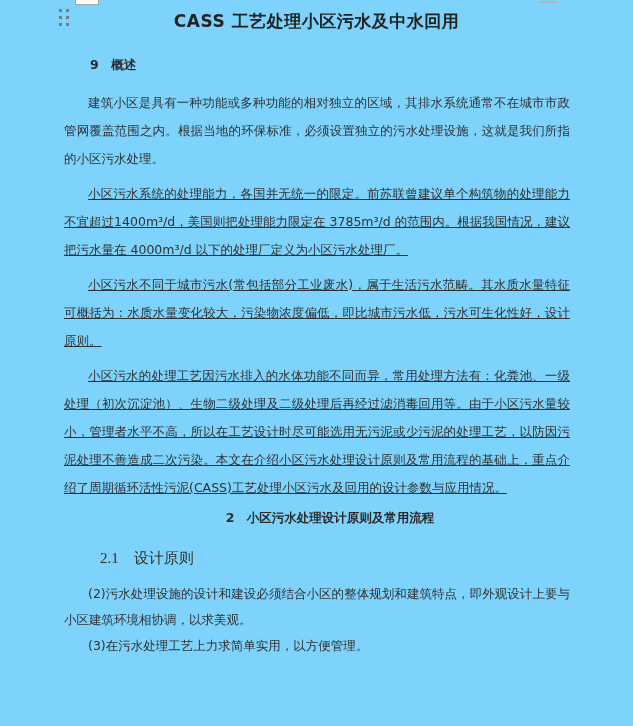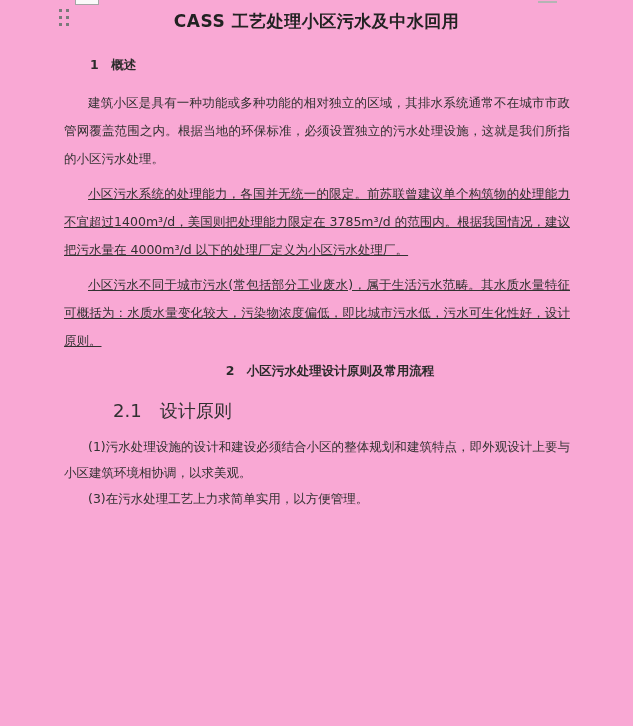--- a/index.html
+++ b/index.html
@@ -1,20 +1,20 @@
 <!DOCTYPE html>
 <html><head>
 <meta charset="utf-8">
 <style>
   html, body { margin: 0; padding: 0; background: #ffffff; }
   .page {
     position: relative;
     width: 633px;
     height: 726px;
-    background: #f9a8d4;
+    background: #7dd3fc;
     overflow: hidden;
     font-family: "DejaVu Sans", "Liberation Sans", sans-serif;
     color: #313131;
   }
   
   .top-frag-left {
     position: absolute; left: 75px; top: -2px;
     width: 22px; height: 5px;
     background: #fafafa; border: 1px solid #a6a6a6;
   }
@@ -46,24 +46,25 @@
   .content { padding: 0 63px 0 64px; }
   .sec-h {
     font-size: 12.5px;
     font-weight: bold;
     line-height: 15px;
     margin: 24px 0 0 26px;
     color: #2b2b2b;
   }
   .sec-h.second { margin-top: 8px; text-align: center; }
   .sub-h {
-    font-size: 18px;
+    font-size: 15px;
     font-weight: normal;
     line-height: 14px;
-    margin: 26px 0 0 49px;
+    margin: 26px 0 0 36px;
+    font-family: Liberation Serif, serif;
   }
   .para {
     font-size: 12.5px;
     line-height: 28px;
     text-align: justify;
     text-indent: 24px;
     margin: 6px 0 0 0;
   }
   .para.first { margin-top: 17px; }
   .para.gap7 { margin-top: 7px; text-decoration: underline; }
@@ -90,29 +91,30 @@
     <span></span>
     <span></span>
     <span></span>
     <span></span>
   </div>
 
   <h1 class="doc-title">CASS 工艺处理小区污水及中水回用</h1>
 
   <div class="content">
 
-    <h2 class="sec-h">1　概述</h2>
+    <h2 class="sec-h">9　概述</h2>
 
     <p class="para first">建筑小区是具有一种功能或多种功能的相对独立的区域，其排水系统通常不在城市市政管网覆盖范围之内。根据当地的环保标准，必须设置独立的污水处理设施，这就是我们所指的小区污水处理。</p>
     <p class="para gap7">小区污水系统的处理能力，各国并无统一的限定。前苏联曾建议单个构筑物的处理能力不宜超过1400m³/d，美国则把处理能力限定在 3785m³/d 的范围内。根据我国情况，建议把污水量在 4000m³/d 以下的处理厂定义为小区污水处理厂。</p>
     <p class="para gap7">小区污水不同于城市污水(常包括部分工业废水)，属于生活污水范畴。其水质水量特征可概括为：水质水量变化较大，污染物浓度偏低，即比城市污水低，污水可生化性好，设计原则。</p>
+    <p class="para gap7">小区污水的处理工艺因污水排入的水体功能不同而异，常用处理方法有：化粪池、一级处理（初次沉淀池）、生物二级处理及二级处理后再经过滤消毒回用等。由于小区污水量较小，管理者水平不高，所以在工艺设计时尽可能选用无污泥或少污泥的处理工艺，以防因污泥处理不善造成二次污染。本文在介绍小区污水处理设计原则及常用流程的基础上，重点介绍了周期循环活性污泥(CASS)工艺处理小区污水及回用的设计参数与应用情况。</p>
 
     <h2 class="sec-h second">2　小区污水处理设计原则及常用流程</h2>
     <h3 class="sub-h">2.1　设计原则</h3>
 
     <div class="items">
-      <p class="item">(1)污水处理设施的设计和建设必须结合小区的整体规划和建筑特点，即外观设计上要与小区建筑环境相协调，以求美观。</p>
+      <p class="item">(2)污水处理设施的设计和建设必须结合小区的整体规划和建筑特点，即外观设计上要与小区建筑环境相协调，以求美观。</p>
       <p class="item">(3)在污水处理工艺上力求简单实用，以方便管理。</p>
 
     </div>
 
   </div>
 </div>
 
 </body></html>

